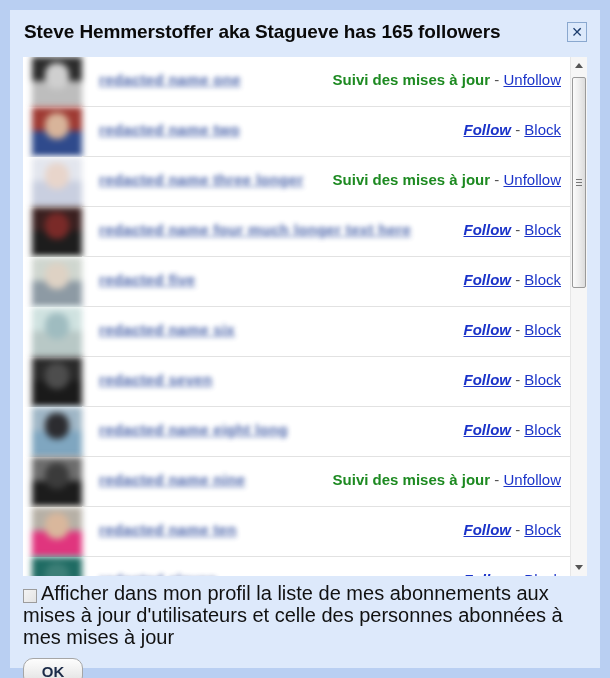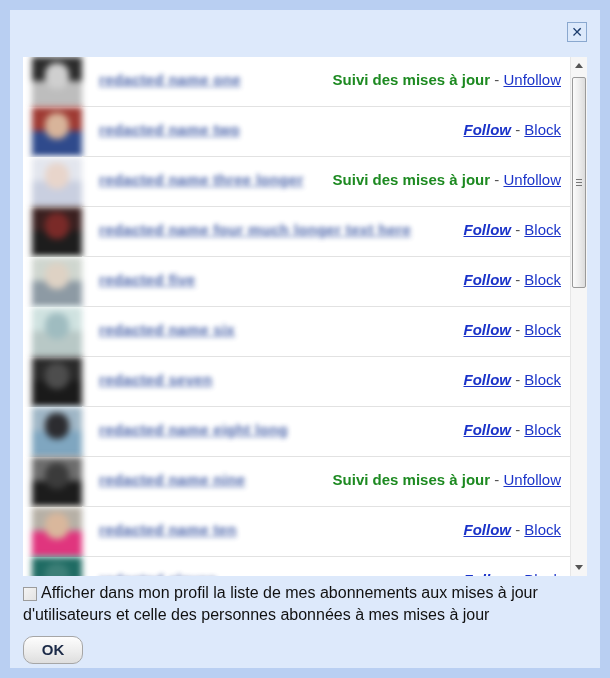--- a/index.html
+++ b/index.html
@@ -207,21 +207,21 @@
 
   
   #footer {
     position: absolute;
     left: 13px;
     top: 572px;
     width: 564px;
   }
   #checkbox-line {
     position: relative;
-    font-size: 16px;
+    font-size: 20px;
     color: #111111;
     line-height: 22px;
     width: 545px;
   }
   #profile-checkbox {
     display: inline-block;
     vertical-align: -3px;
     width: 14px;
     height: 14px;
     box-sizing: border-box;
@@ -246,20 +246,21 @@
     font-family: "Liberation Sans", sans-serif;
   }
 </style>
 </head>
 <body>
 
 <div id="dialog-outer">
   <div id="dialog">
 
     <div id="titlebar">
+      <div id="dialog-title">Steve Hemmerstoffer aka Stagueve has 165 followers</div>
       <div id="close-button">✕</div>
     </div>
 
     <div id="list-wrap">
       <div id="list-viewport">
           <div class="follower-row">
             <div class="avatar">
               <span class="a-top" style="background: rgb(43, 43, 43);"></span>
               <span class="a-bot" style="background: rgb(189, 189, 189);"></span>
               <span class="a-face" style="background: rgb(207, 207, 207);"></span>

